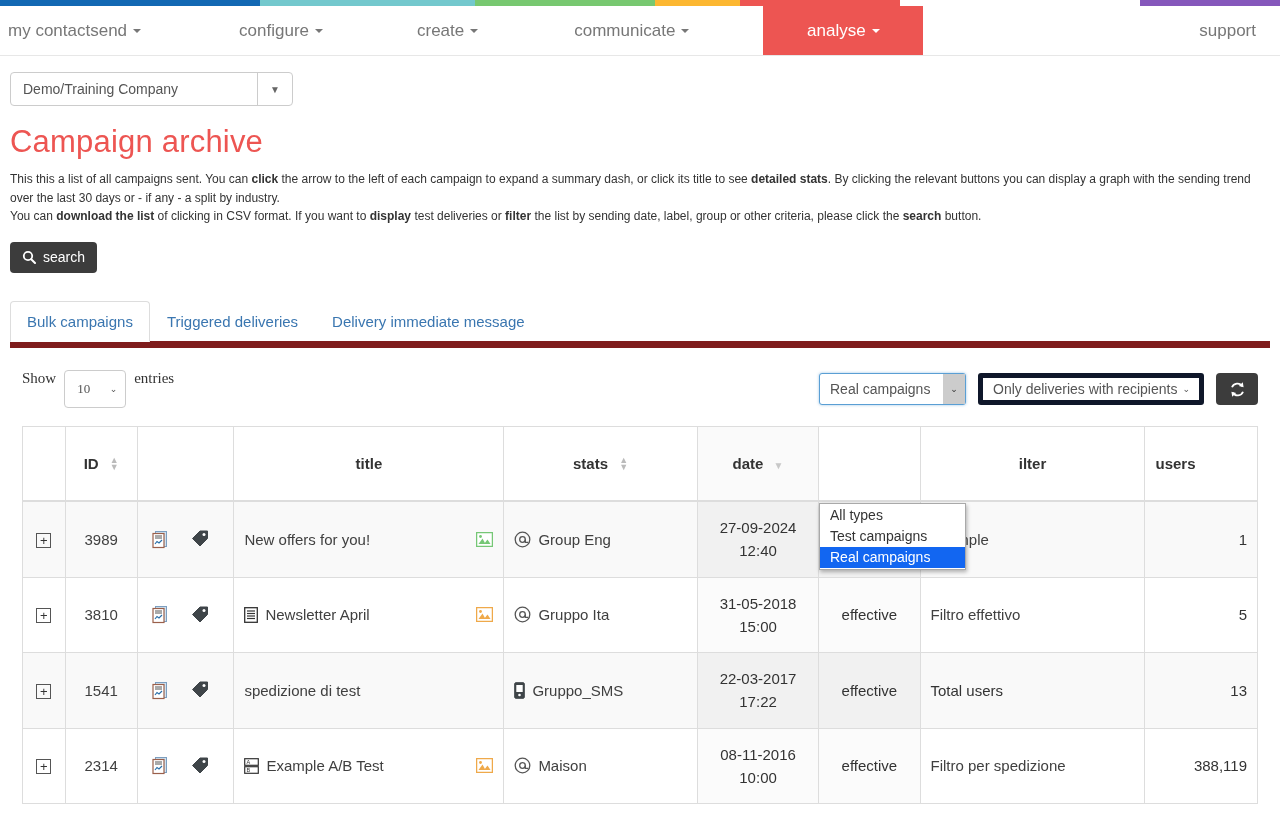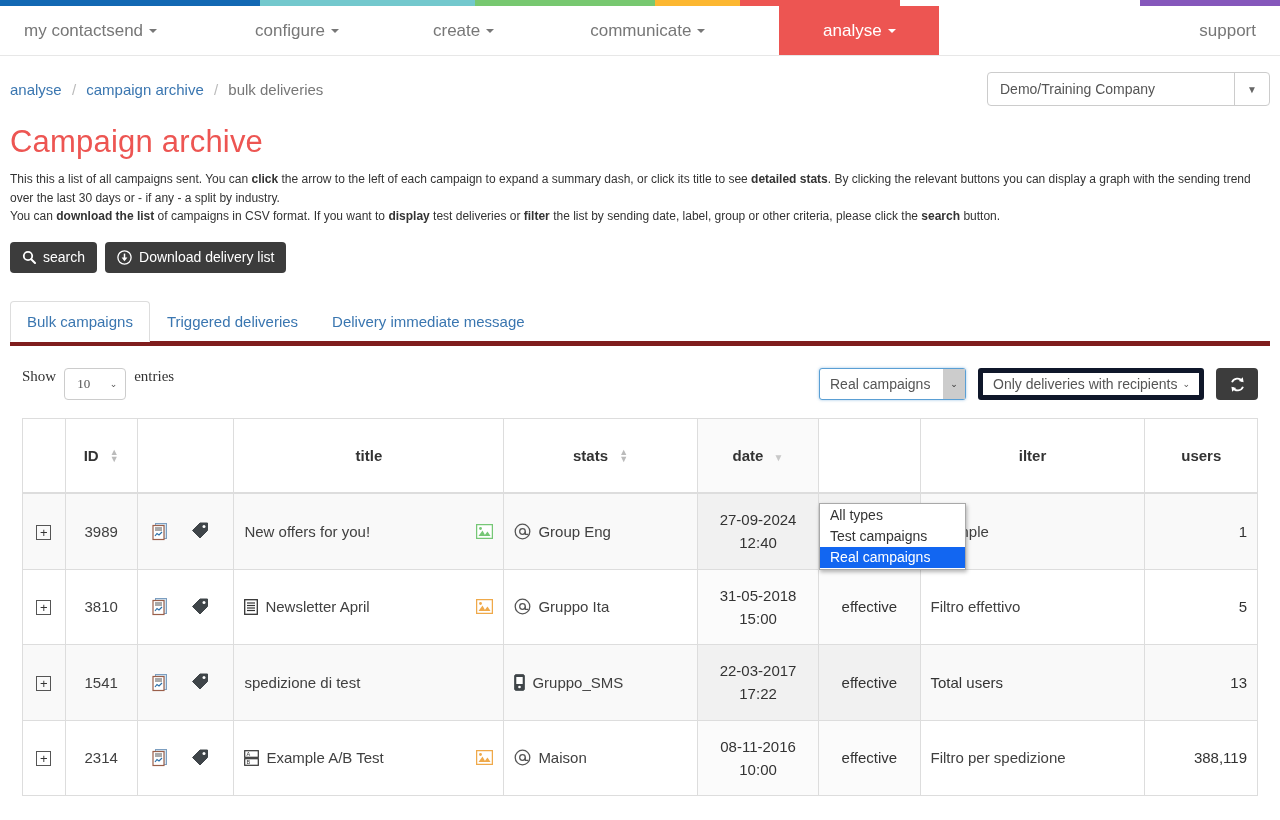--- a/index.html
+++ b/index.html
@@ -112,21 +112,21 @@
     border-top: 4px solid #ffffff;
     display: inline-block;
   }
   .trend-row { margin-top: 18px; margin-bottom: 18px; }
   .btn-row { margin-top: 16px; display: flex; gap: 8px; }
 
   
   .tabs {
     margin-top: 28px;
     display: flex;
-    border-bottom: 5px solid #7f1d1d;
+    border-bottom: 7px solid #7f1d1d;
     padding-left: 0;
     position: relative;
     z-index: 1;
   }
   .tab {
     font-size: 15px;
     color: #3a76b0;
     padding: 11px 16px;
     margin-bottom: -1px;
     border: 1px solid transparent;
@@ -142,21 +142,21 @@
 
   .panel { padding: 22px 12px 0 12px; }
 
   .table-controls {
     display: flex; align-items: center; justify-content: space-between;
     position: relative;
   }
   .show-entries { display: flex; align-items: flex-start; font-size: 15px; color: #333333; font-family: Liberation Serif, serif; }
   .len-select {
     margin: 0 8px;
-    width: 62px; height: 32px;
+    width: 62px; height: 38px;
     border: 1px solid #cccccc; border-radius: 4px;
     background: #ffffff;
     font-size: 13px; color: #555555;
     display: flex; align-items: center; padding-left: 12px;
     position: relative;
   }
   .len-select .chev { position: absolute; right: 8px; color: #555; font-size: 9px; }
 
   .right-controls { display: flex; align-items: center; gap: 12px; }
 
@@ -289,21 +289,21 @@
   <div style="background:#1268b3;width:260px"></div>
   <div style="background:#73c8cd;width:215px"></div>
   <div style="background:#77c870;width:180px"></div>
   <div style="background:#fcb731;width:85px"></div>
   <div style="background:#ed5552;width:160px"></div>
   <div style="background:#ffffff;width:240px"></div>
   <div style="background:#8557bb;width:140px"></div>
 </div>
 
 <div class="navbar">
-  <div class="nav-item" style="padding-left:24px">
+  <div class="nav-item" style="padding-left:8px">
     <span>my contactsend</span>
     <i class="caret"></i>
   </div>
   <div class="nav-item" style="margin-left:62px">
     <span>configure</span>
     <i class="caret"></i>
   </div>
   <div class="nav-item" style="margin-left:58px">
     <span>create</span>
     <i class="caret"></i>
@@ -318,64 +318,47 @@
   </div>
   <div class="nav-spacer"></div>
   <div class="nav-item" style="padding-right:24px">
     <span>support</span>
   </div>
 </div>
 
 <div class="container">
 
   <div class="breadcrumb-row">
-    <div class="breadcrumb">
-      <a>analyse</a>
-      <span class="sep">/</span>
-      <a>campaign archive</a>
-      <span class="sep">/</span>
-      <span>bulk deliveries</span>
-    </div>
     <div class="company-select">
       <span>Demo/Training Company</span>
       <span class="divider"></span>
       <span class="arrow">▼</span>
     </div>
   </div>
 
   <h1 class="page-title">Campaign archive</h1>
 
   <p class="intro">
     <span>This this a list of all campaigns sent. You can </span><b>click</b><span> the arrow to the left of each campaign to expand a summary dash, or click its title to see </span><b>detailed stats</b><span>. By clicking the relevant buttons you can display a graph with the sending trend over the last 30 days or - if any - a split by industry.</span>
   </p>
 
 
   <p class="intro intro2">
-    <span>You can </span><b>download the list</b><span> of campaigns in CSV format. If you want to </span><b>display</b><span> test deliveries or </span><b>filter</b><span> the list by sending date, label, group or other criteria, please click the </span><b>search</b><span> button.</span>
+    <span>You can </span><b>download the list</b><span> of clicking in CSV format. If you want to </span><b>display</b><span> test deliveries or </span><b>filter</b><span> the list by sending date, label, group or other criteria, please click the </span><b>search</b><span> button.</span>
   </p>
 
   <div class="btn-row">
     <button class="btn">
       <span class="ic">
         <svg width="14" height="14" viewBox="0 0 14 14">
           <circle cx="6" cy="6" r="4.2" fill="none" stroke="#ffffff" stroke-width="1.8"></circle>
           <line x1="9.2" y1="9.2" x2="13" y2="13" stroke="#ffffff" stroke-width="2" stroke-linecap="round"></line>
         </svg>
       </span>
       <span>search</span>
-    </button>
-    <button class="btn">
-      <span class="ic">
-        <svg width="15" height="15" viewBox="0 0 15 15">
-          <circle cx="7.5" cy="7.5" r="6.6" fill="none" stroke="#ffffff" stroke-width="1.3"></circle>
-          <line x1="7.5" y1="3.6" x2="7.5" y2="9.3" stroke="#ffffff" stroke-width="1.5"></line>
-          <polygon points="4.6,7.6 10.4,7.6 7.5,11.2" fill="#ffffff"></polygon>
-        </svg>
-      </span>
-      <span>Download delivery list</span>
     </button>
   </div>
 
   <div class="tabs">
     <div class="tab active">
       <span>Bulk campaigns</span>
     </div>
     <div class="tab">
       <span>Triggered deliveries</span>
     </div>
@@ -435,21 +418,21 @@
             <span class="sort-ic"><span>▲</span><span>▼</span></span>
           </th>
           <th class="c-date sorted">
             <span>date</span>
             <span class="sort-desc">▼</span>
           </th>
           <th class="c-status"></th>
           <th class="c-filter">
             <span>ilter</span>
           </th>
-          <th class="c-users" style="text-align:center">
+          <th class="c-users" style="text-align:left">
             <span>users</span>
           </th>
         </tr>
       </thead>
       <tbody>
 
         <tr class="odd">
           <td class="c-expand">
             <span class="plus-box">+</span>
           </td>

